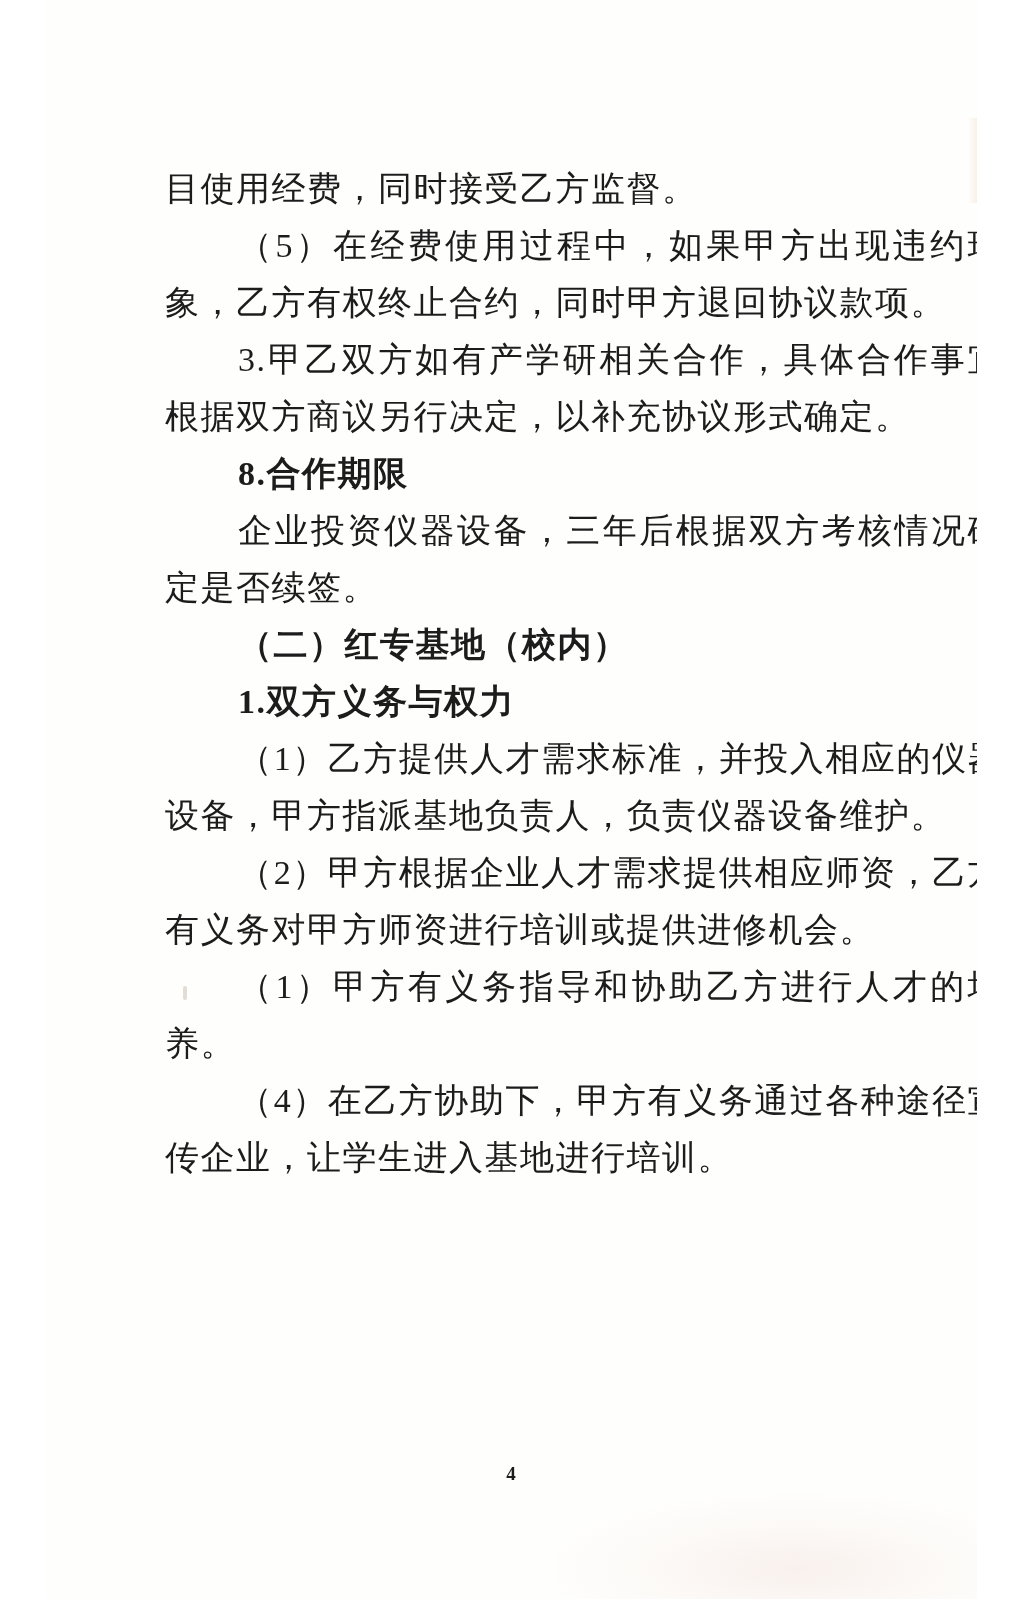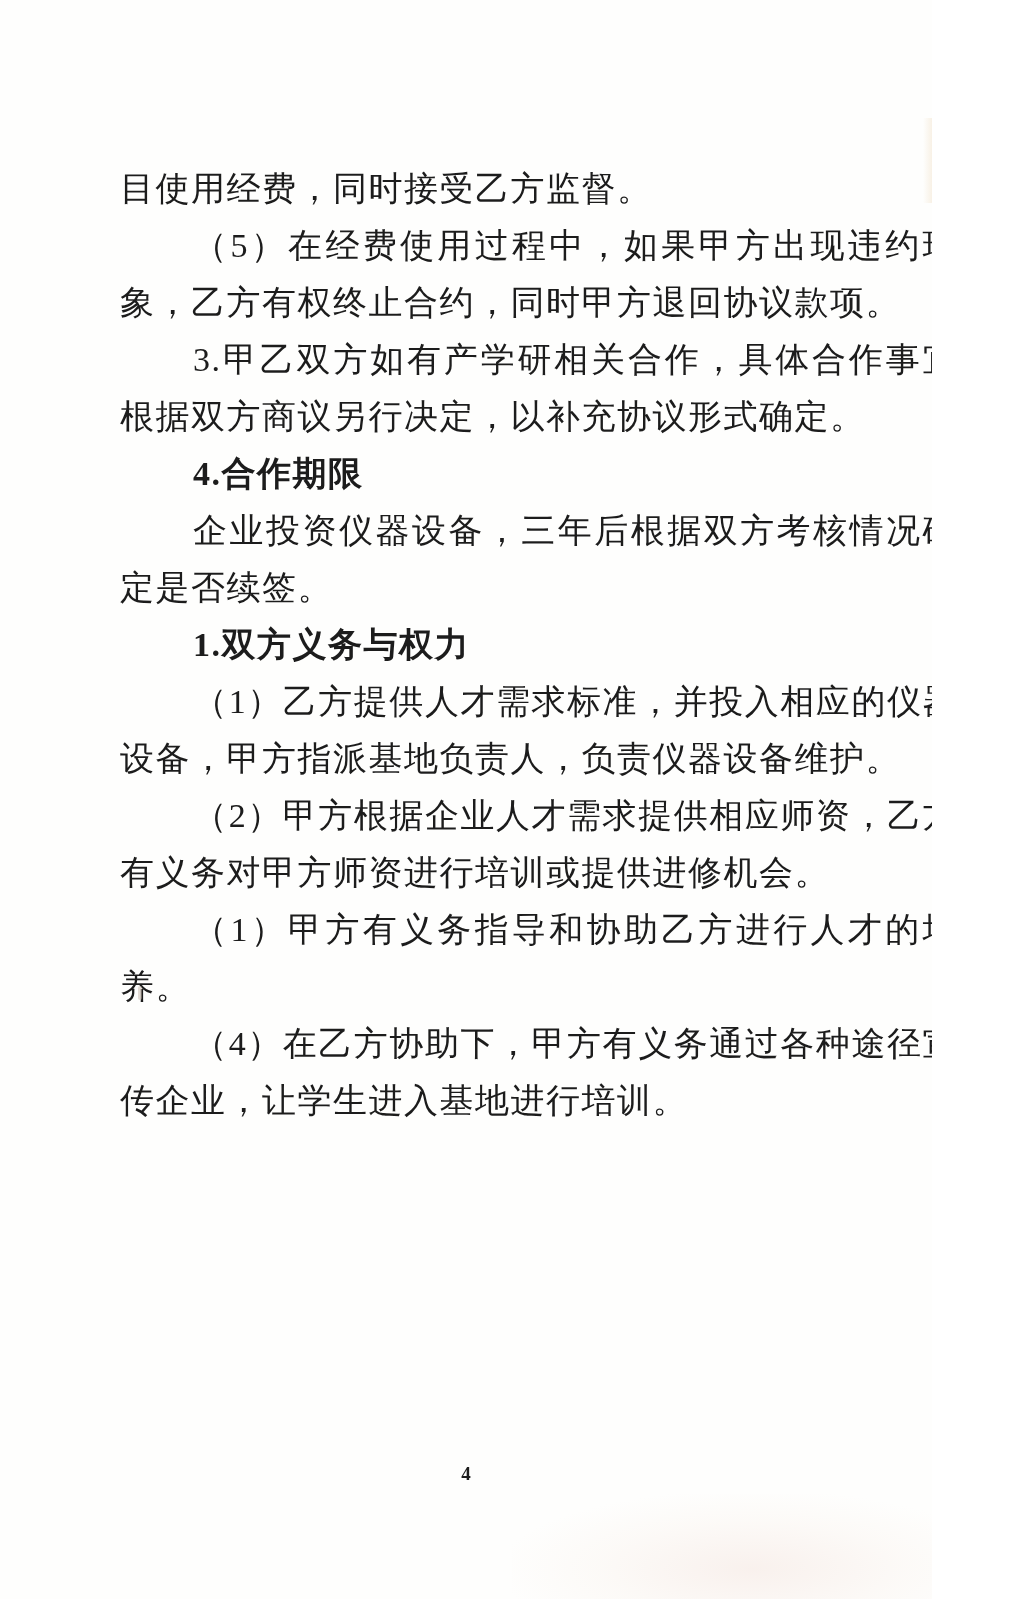--- a/index.html
+++ b/index.html
@@ -8,20 +8,21 @@
     background: #ffffff;
   }
   .page {
     position: relative;
     width: 932px;
     height: 1599px;
     background: #fefefd;
     overflow: hidden;
     font-family: "Liberation Serif", "DejaVu Serif", serif;
     color: #1c1c1c;
+    margin-left: 45px;
   }
   .content {
     position: absolute;
     left: 120px;
     top: 160px;
     width: 838px;
   }
   .para {
     margin: 0;
     font-size: 34px;
@@ -92,22 +93,23 @@
 </style>
 </head>
 <body>
 
 <div class="page">
 
   <div class="content">
     <p class="para no-indent">目使用经费，同时接受乙方监督。</p>
     <p class="para">（5）在经费使用过程中，如果甲方出现违约现象，乙方有权终止合约，同时甲方退回协议款项。</p>
     <p class="para">3.甲乙双方如有产学研相关合作，具体合作事宜根据双方商议另行决定，以补充协议形式确定。</p>
-    <p class="para heading">4.合作期限</p>
+    <p class="para heading">8.合作期限</p>
     <p class="para">企业投资仪器设备，三年后根据双方考核情况确定是否续签。</p>
+    <p class="para heading">（二）红专基地（校内）</p>
     <p class="para heading">1.双方义务与权力</p>
     <p class="para">（1）乙方提供人才需求标准，并投入相应的仪器设备，甲方指派基地负责人，负责仪器设备维护。</p>
     <p class="para">（2）甲方根据企业人才需求提供相应师资，乙方有义务对甲方师资进行培训或提供进修机会。</p>
     <p class="para">（1）甲方有义务指导和协助乙方进行人才的培养。</p>
     <p class="para">（4）在乙方协助下，甲方有义务通过各种途径宣传企业，让学生进入基地进行培训。</p>
   </div>
 
   <div class="footer">
     <span class="pagenum">4</span>
   </div>

